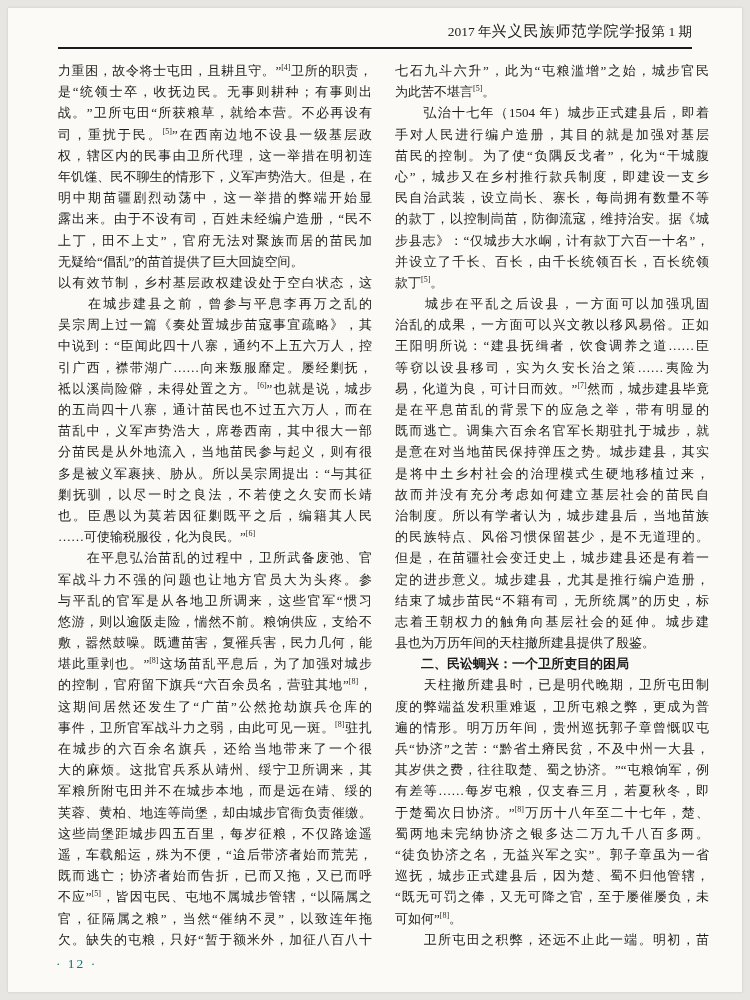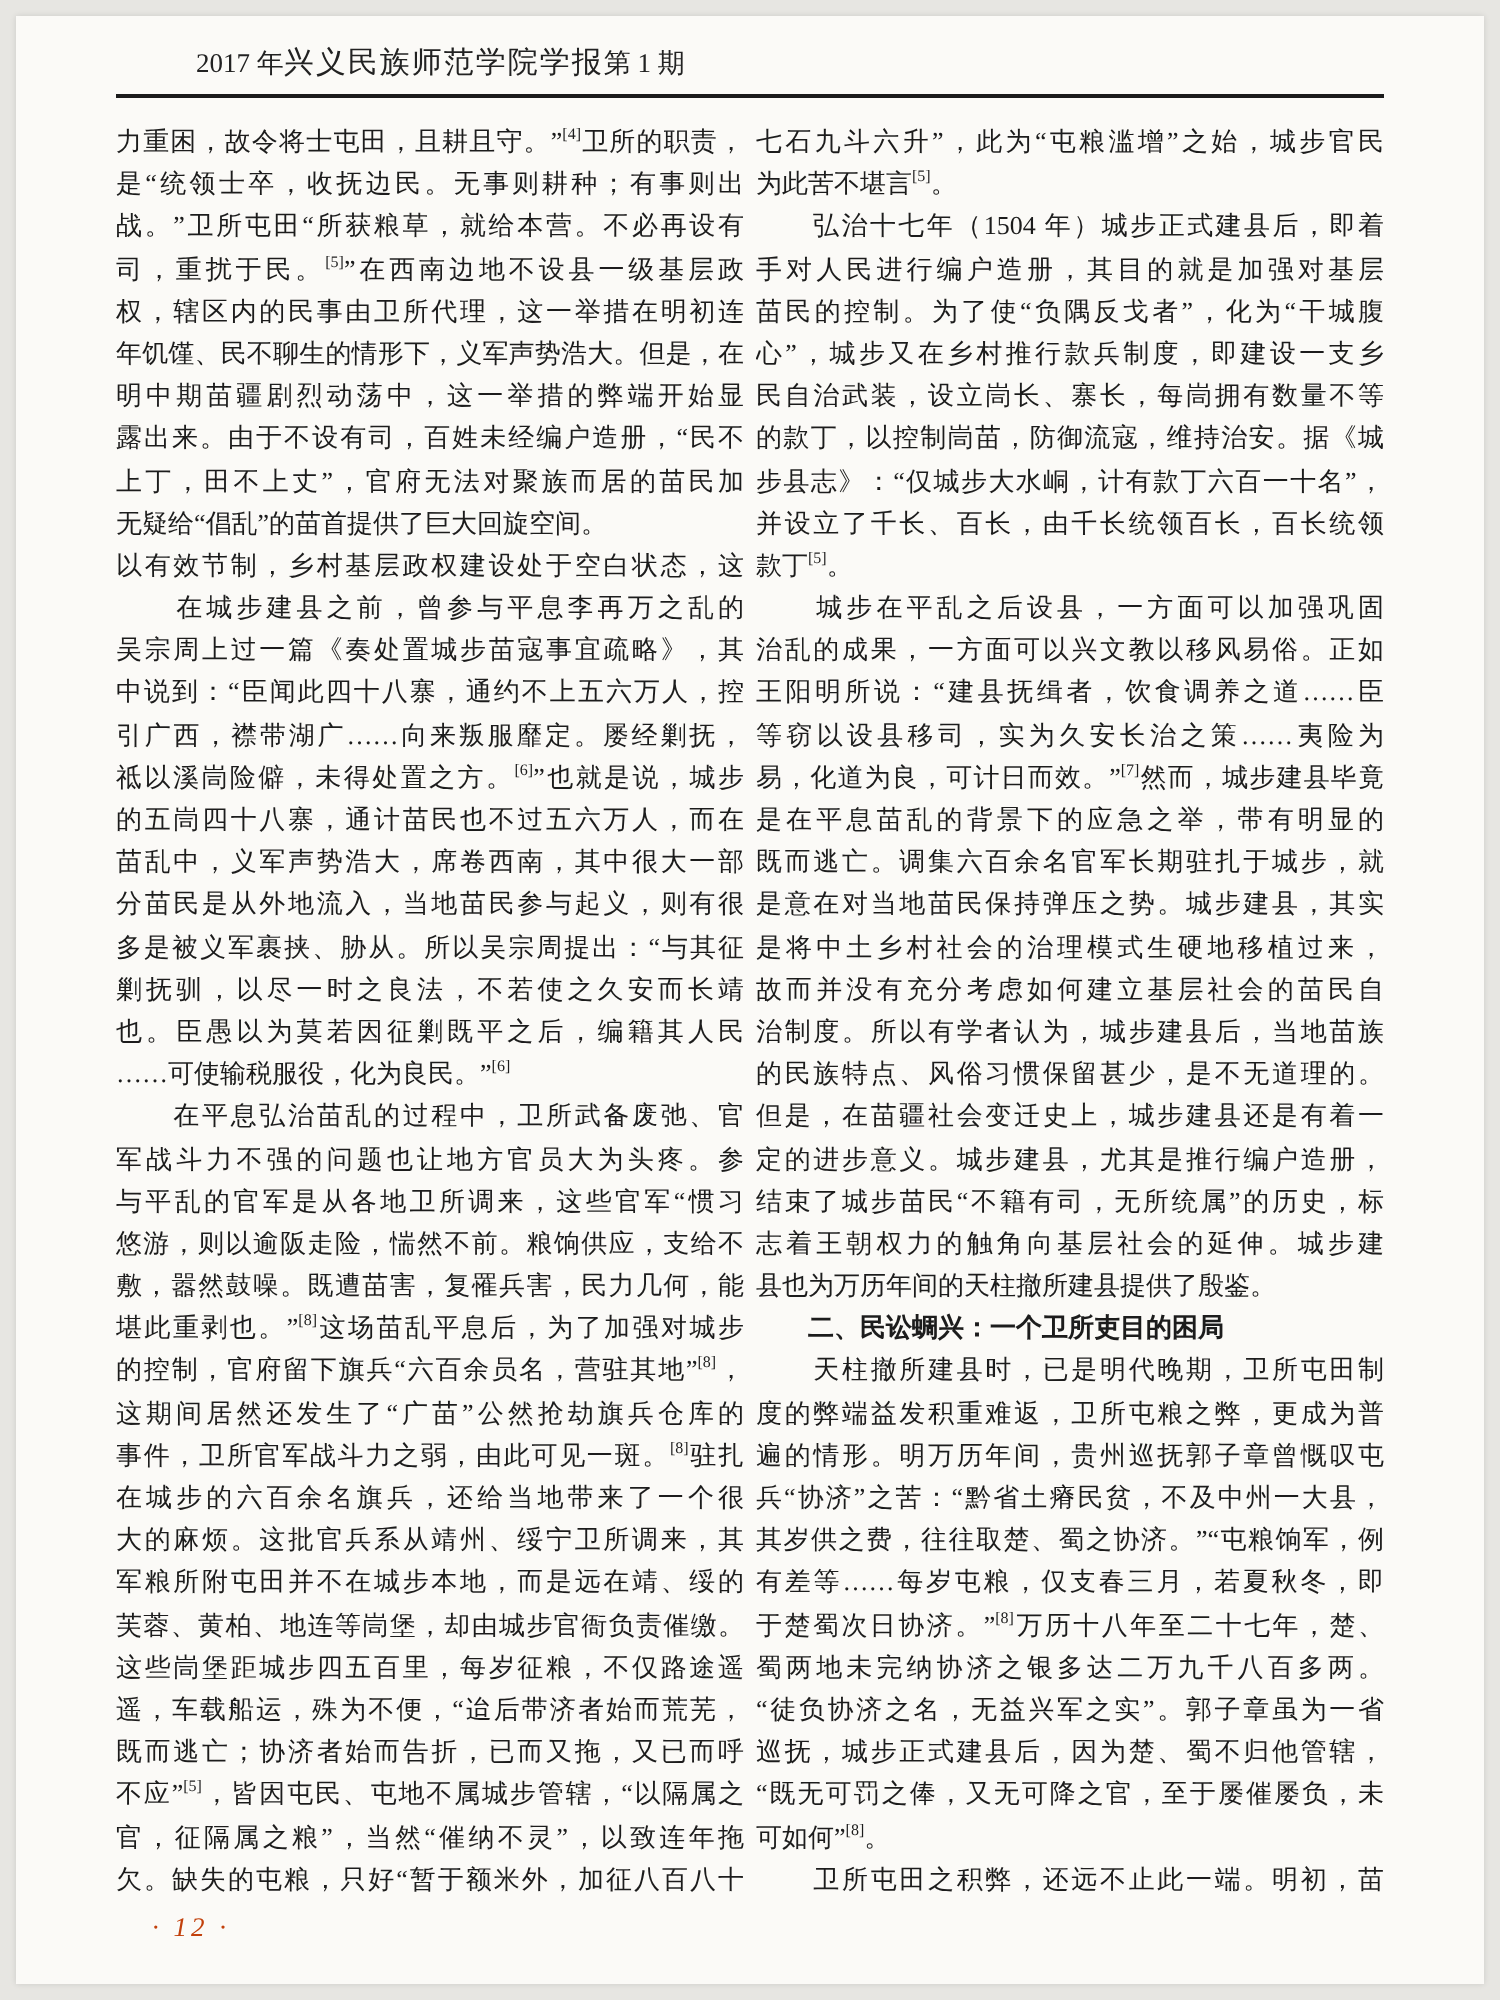--- a/index.html
+++ b/index.html
@@ -18,38 +18,38 @@
     position: relative;
     width: 734px; height: 984px;
     background: #fbfaf7;
     box-shadow: 0 0 3px rgba(0,0,0,0.12);
     color: #1c1c1c;
   }
   .header-row {
     position: absolute;
     left: 50px; right: 50px; top: 14px;
     display: flex;
-    justify-content: flex-start;
+    justify-content: flex-end;
     align-items: baseline;
     font-size: 13.5px;
     color: #222;
     margin-left: 40px;
   }
   .journal-title { font-size: 15px; letter-spacing: 1px; }
   .header-rule {
     position: absolute;
     left: 50px; right: 50px; top: 39px;
     height: 2px;
     background: #1b1b1b;
   }
   .columns {
     position: absolute;
     top: 52px; left: 50px;
     display: flex;
-    gap: 6px;
+    gap: 23px;
   }
   .col { width: 314px; }
   .tline {
     height: 21.2px;
     font-size: 13px;
     line-height: 21.2px;
     text-align: justify;
     text-align-last: justify;
     overflow: hidden;
     color: #1c1c1c;
@@ -57,25 +57,24 @@
   .tline.flush { text-align-last: left; }
   .tline.bold { font-weight: bold; }
   .tline sup {
     font-size: 8px;
     line-height: 0;
     vertical-align: super;
     letter-spacing: 0;
   }
   .page-num {
     position: absolute;
-    left: 68px; top: 948px;
+    left: 48px; top: 948px;
     font-size: 13.5px;
     letter-spacing: 2px;
-    color: #c2410c;
-    font-style: italic;
+    color: #0f766e;
   }
 </style>
 </head>
 <body>
 
 <div class="scan-frame">
   <div class="page">
 
     <div class="header-row">
       <span class="header-year">2017 年</span>

